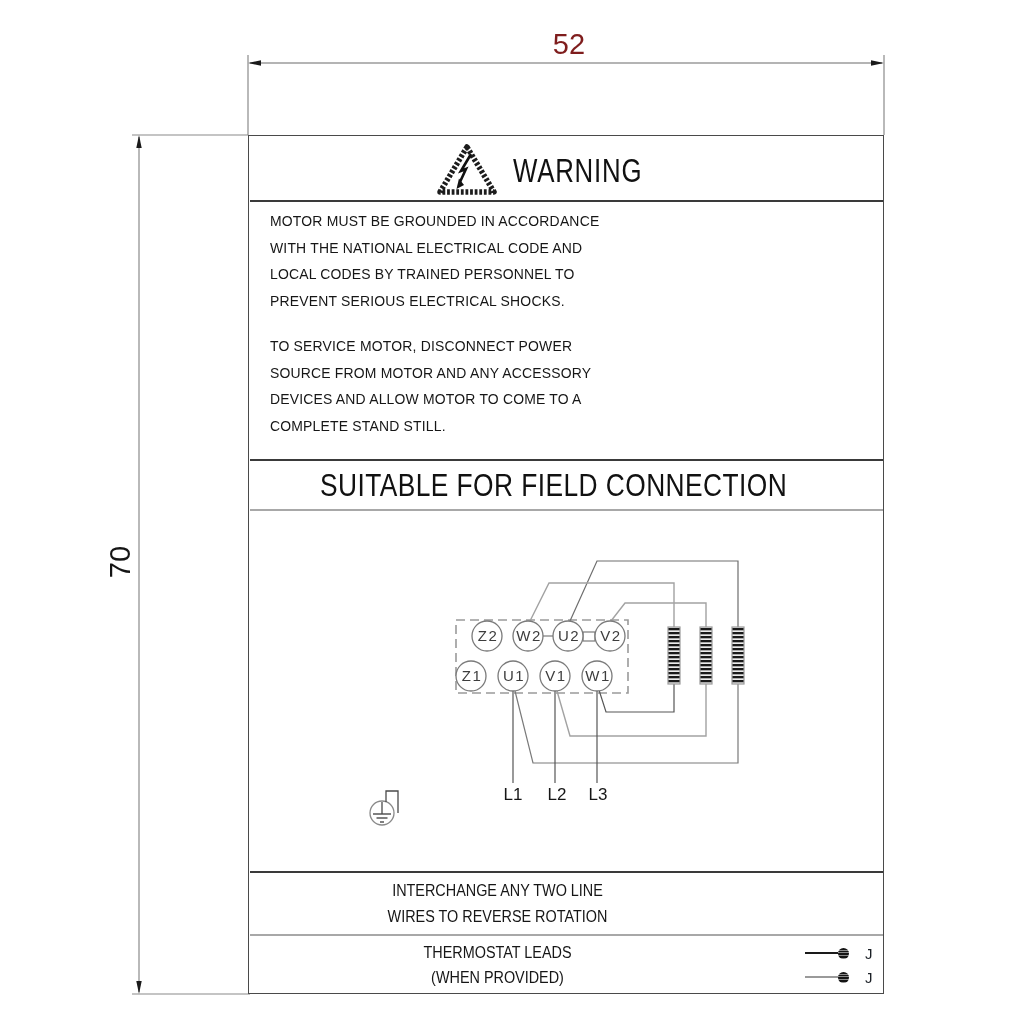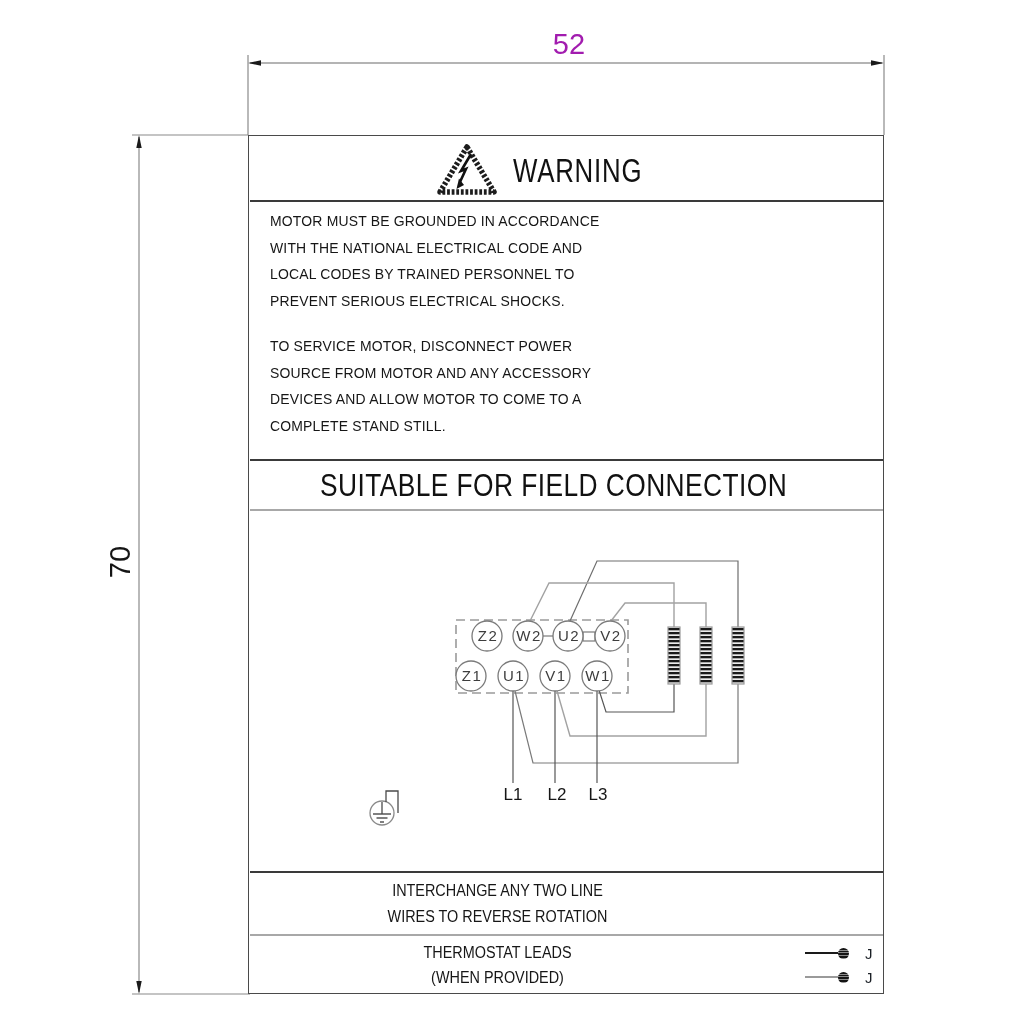--- a/index.html
+++ b/index.html
@@ -16,21 +16,21 @@
     left:248px;top:135px;width:636px;height:859px;
     border:1.5px solid #4a4a4a;box-sizing:border-box;background:#fff;
   }
   .divider{left:250px;width:633px;height:0;}
   .divider-dark{border-top:2px solid #3a3a3a;}
   .divider-gray{border-top:2px solid #a8a8a8;}
 
   
   #dim-width-label{
     left:539px;top:28px;width:60px;text-align:center;
-    font-size:29px;color:#a21caf;
+    font-size:29px;color:#7f1d1d;
   }
   #dim-height-label{
     left:90px;top:547px;width:60px;height:30px;
     display:flex;align-items:center;justify-content:center;
     font-size:29px;color:#141414;
     transform:rotate(-90deg);
   }
 
   
   #warning-title{

